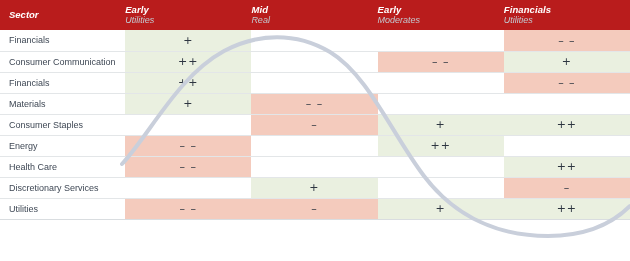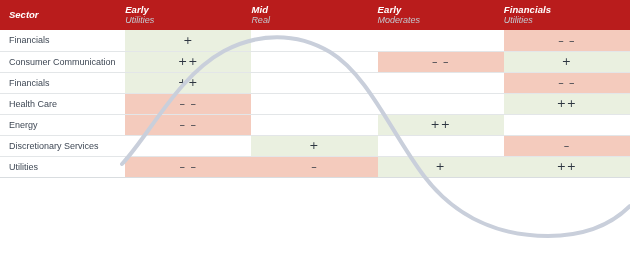--- a/index.html
+++ b/index.html
@@ -130,32 +130,46 @@
           <td class="val pos">+</td>
         </tr>
         <tr>
           <td class="sector-name">Financials</td>
           <td class="val pos">++</td>
           <td class="val neutral"></td>
           <td class="val neutral"></td>
           <td class="val neg">– –</td>
         </tr>
         <tr>
-          <td class="sector-name">Health Care</td>
+          <td class="sector-name">Materials</td>
+          <td class="val pos">+</td>
           <td class="val neg">– –</td>
           <td class="val neutral"></td>
           <td class="val neutral"></td>
+        </tr>
+        <tr>
+          <td class="sector-name">Consumer Staples</td>
+          <td class="val neutral"></td>
+          <td class="val neg">–</td>
+          <td class="val pos">+</td>
           <td class="val pos">++</td>
         </tr>
         <tr>
           <td class="sector-name">Energy</td>
           <td class="val neg">– –</td>
           <td class="val neutral"></td>
           <td class="val pos">++</td>
           <td class="val neutral"></td>
+        </tr>
+        <tr>
+          <td class="sector-name">Health Care</td>
+          <td class="val neg">– –</td>
+          <td class="val neutral"></td>
+          <td class="val neutral"></td>
+          <td class="val pos">++</td>
         </tr>
         <tr>
           <td class="sector-name">Discretionary Services</td>
           <td class="val neutral"></td>
           <td class="val pos">+</td>
           <td class="val neutral"></td>
           <td class="val neg">–</td>
         </tr>
         <tr>
           <td class="sector-name">Utilities</td>

